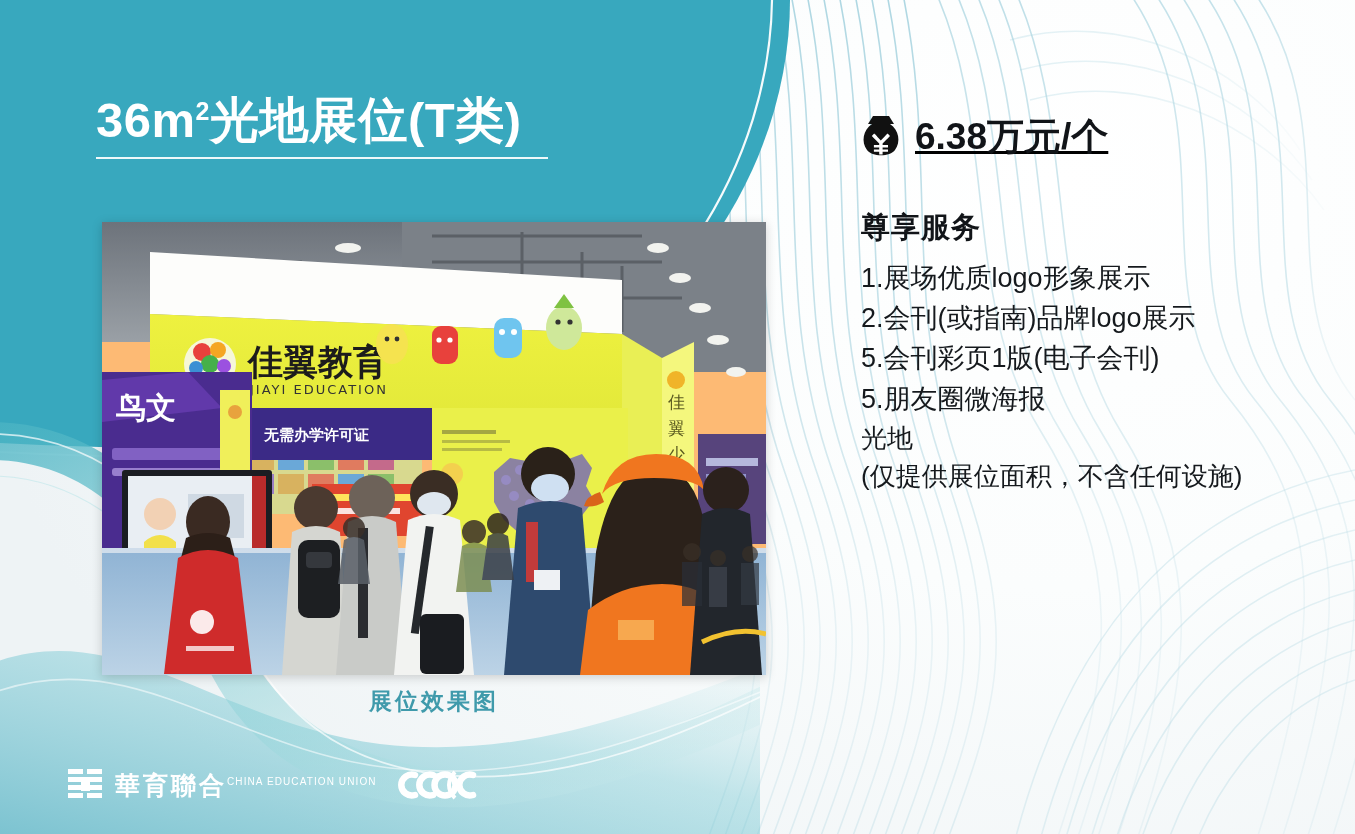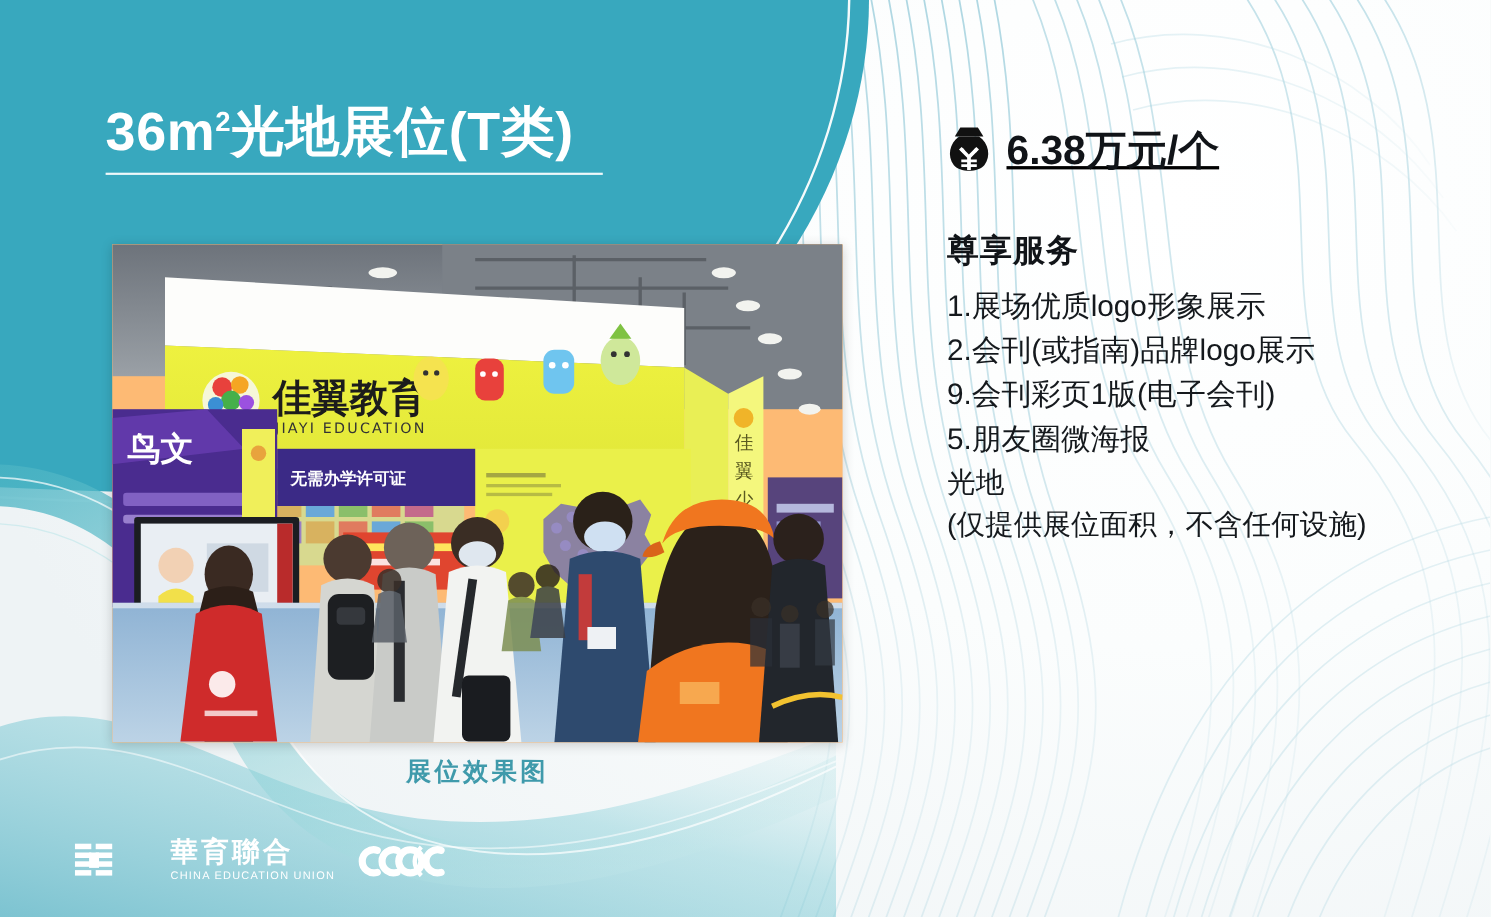--- a/index.html
+++ b/index.html
@@ -71,21 +71,21 @@
     margin-top:56px;font-size:29px;font-weight:700;color:#111418;letter-spacing:1px;
   }
   .cfg-line{
     font-size:26px;color:#15191d;line-height:1.48;white-space:nowrap;
   }
 
   
   .footer-logos{position:absolute;left:68px;bottom:32px;display:flex;align-items:center;gap:18px;}
   .logo-mark{display:flex;align-items:center;gap:11px;}
   .logo-bars{width:36px;height:34px;flex:0 0 auto;}
-  .logo-txt{display:flex;flex-direction:column;line-height:1;margin-left:40px;}
+  .logo-txt{display:flex;flex-direction:row;line-height:1;}
   .logo-cn{color:#ffffff;font-size:25px;font-weight:700;letter-spacing:3px;}
   .logo-en{color:#ffffff;font-size:10px;font-weight:400;letter-spacing:1.1px;margin-top:4px;}
   .logo-ccic{width:85px;height:34px;flex:0 0 auto;}
 </style>
 </head>
 <body>
 
 <div class="slide">
 
   <div class="bg-texture"></div>
@@ -426,21 +426,21 @@
           <path d="M13.2 19.6 L19.8 26.4 L26.6 19.6 L29 22 L21.6 29.4 L21.6 31 L27 31 L27 33.4 L21.6 33.4 L21.6 35.4 L27 35.4 L27 37.8 L21.6 37.8 L21.6 40.6 L18.2 40.6 L18.2 37.8 L12.9 37.8 L12.9 35.4 L18.2 35.4 L18.2 33.4 L12.9 33.4 L12.9 31 L18.2 31 L18.2 29.4 L10.8 22 Z"></path>
         </g>
       </svg>
       <div class="price-text">6.38万元/个</div>
     </div>
 
     <div class="sec-heading">尊享服务</div>
     <ul class="svc-list">
       <li>1.展场优质logo形象展示</li>
       <li>2.会刊(或指南)品牌logo展示</li>
-      <li>9.会刊彩页1版(电子会刊)</li>
+      <li>5.会刊彩页1版(电子会刊)</li>
       <li>5.朋友圈微海报</li>
     </ul>
 
     <div class="cfg-line">光地</div>
     <div class="cfg-line">(仅提供展位面积，不含任何设施)</div>
   </div>
 
   <div class="footer-logos">
     <div class="logo-mark">
       <svg class="logo-bars" viewBox="0 0 36 34">

